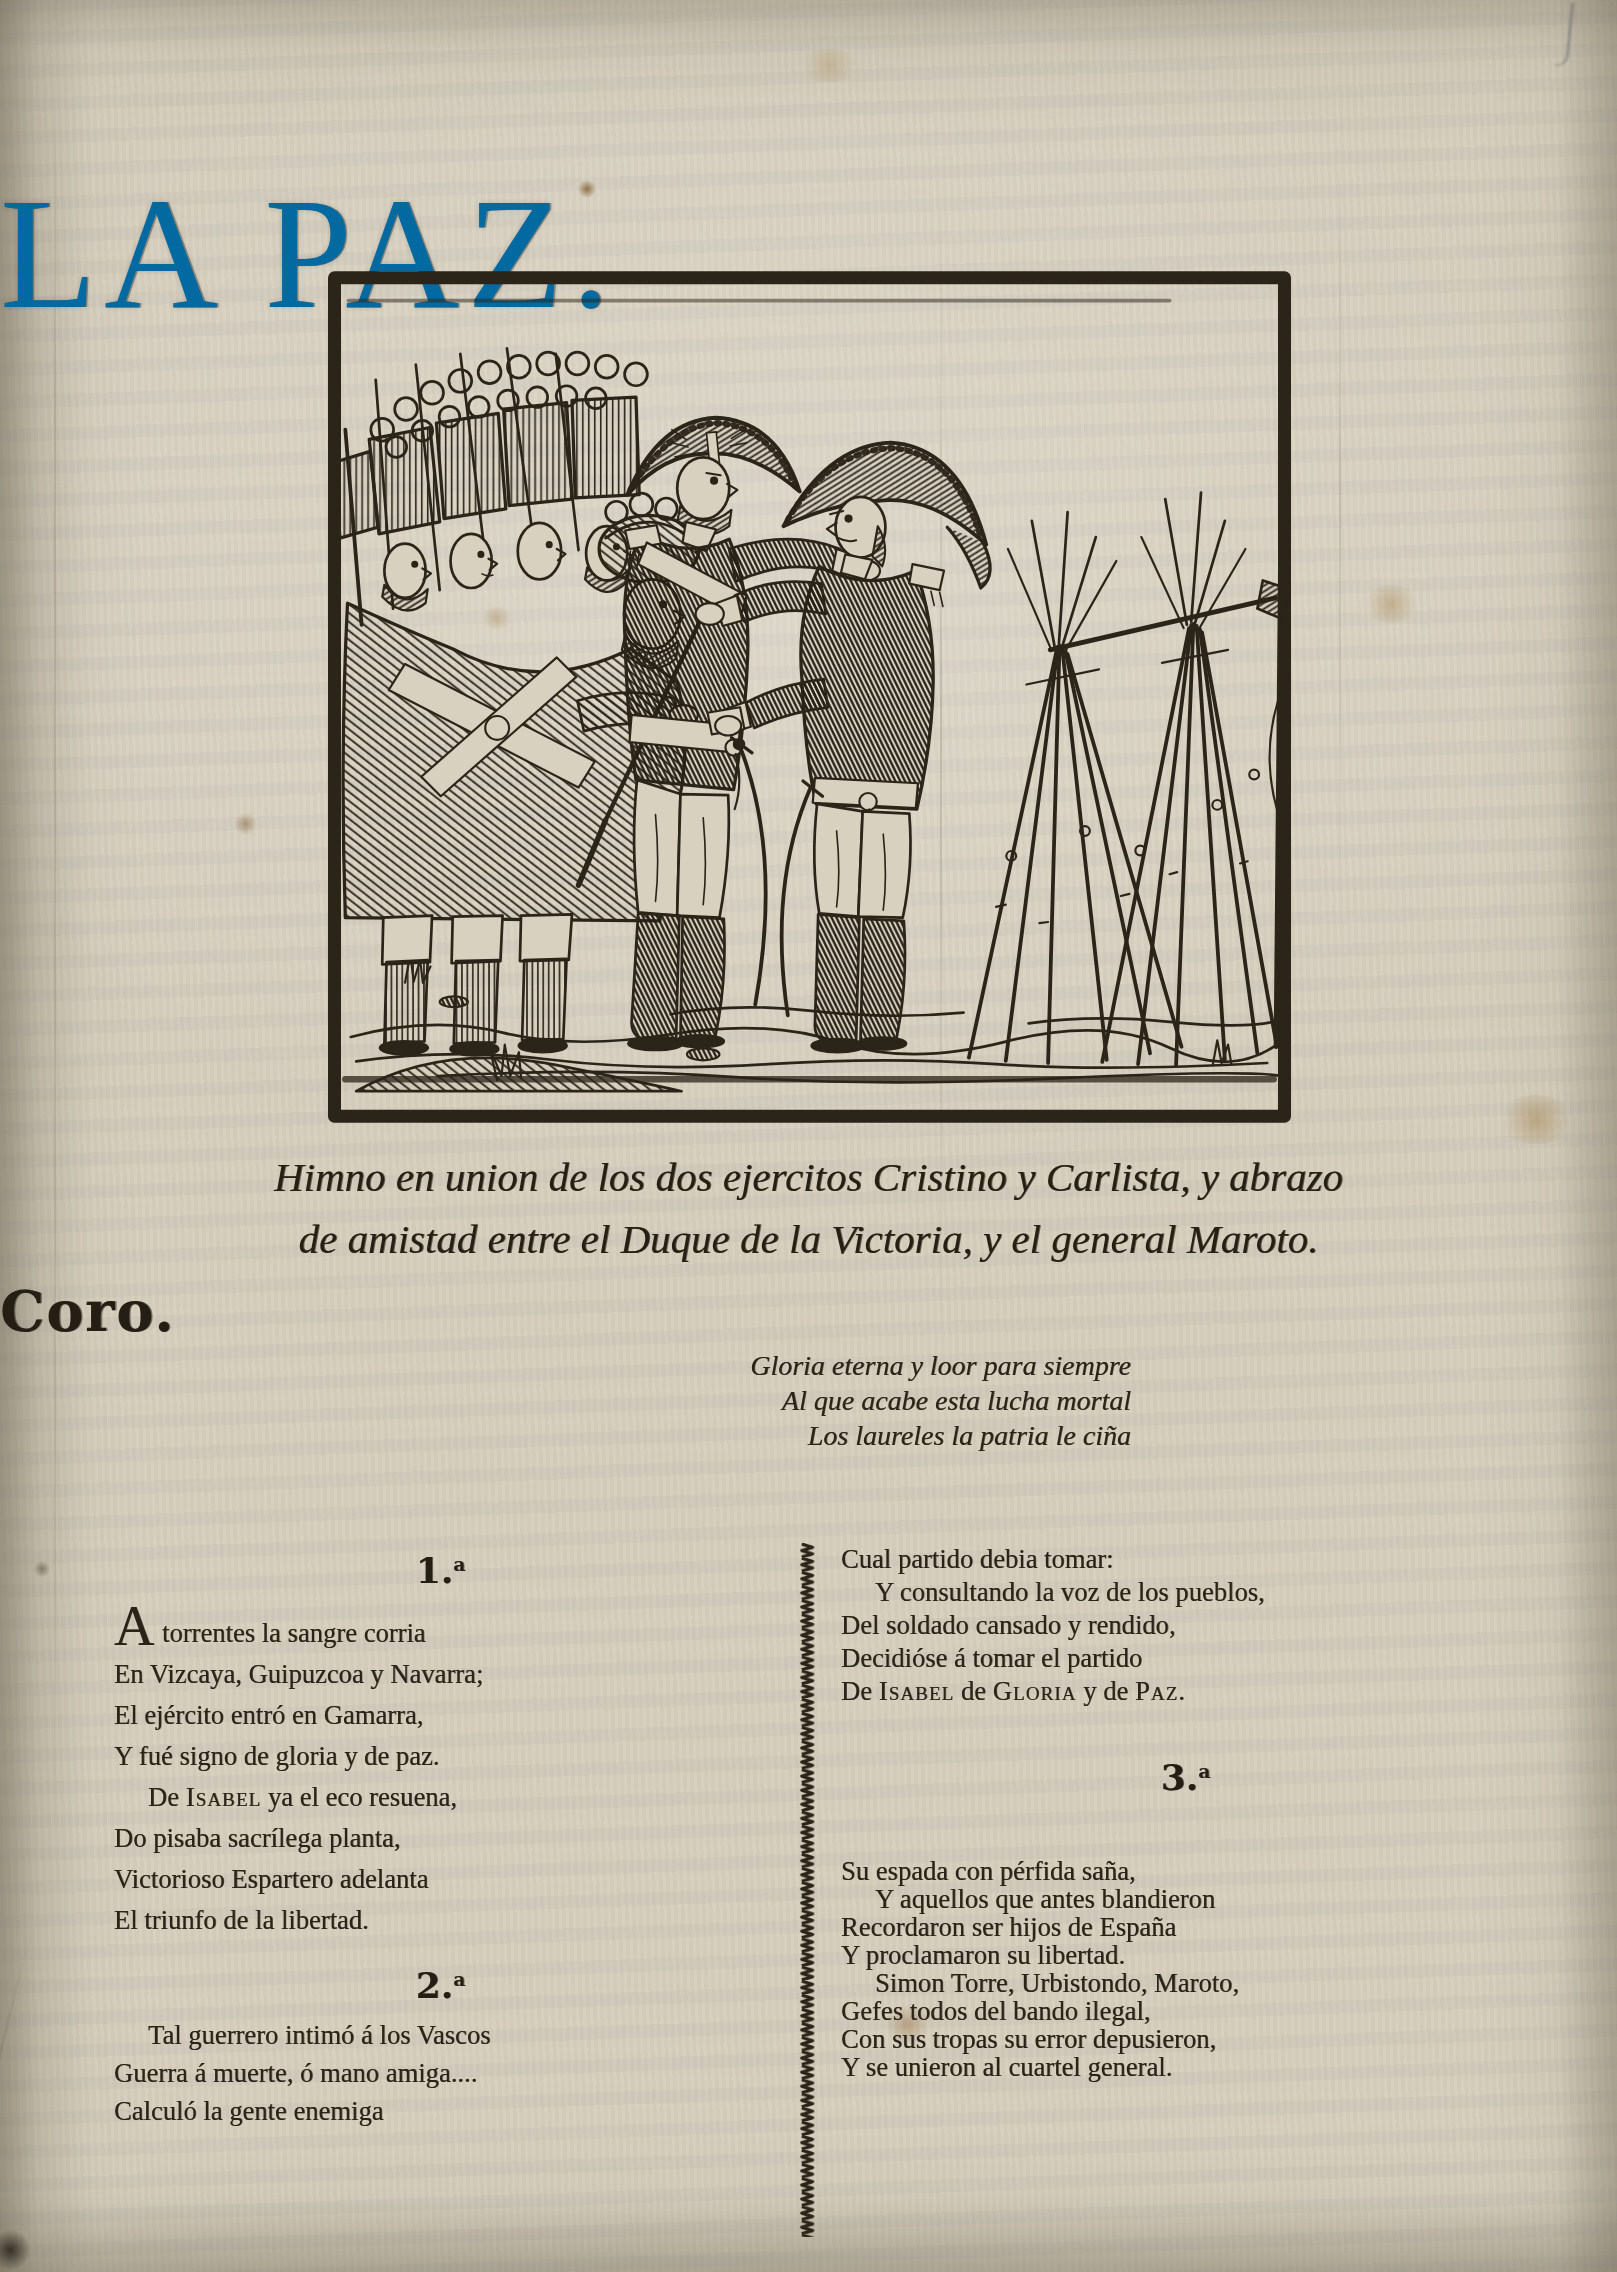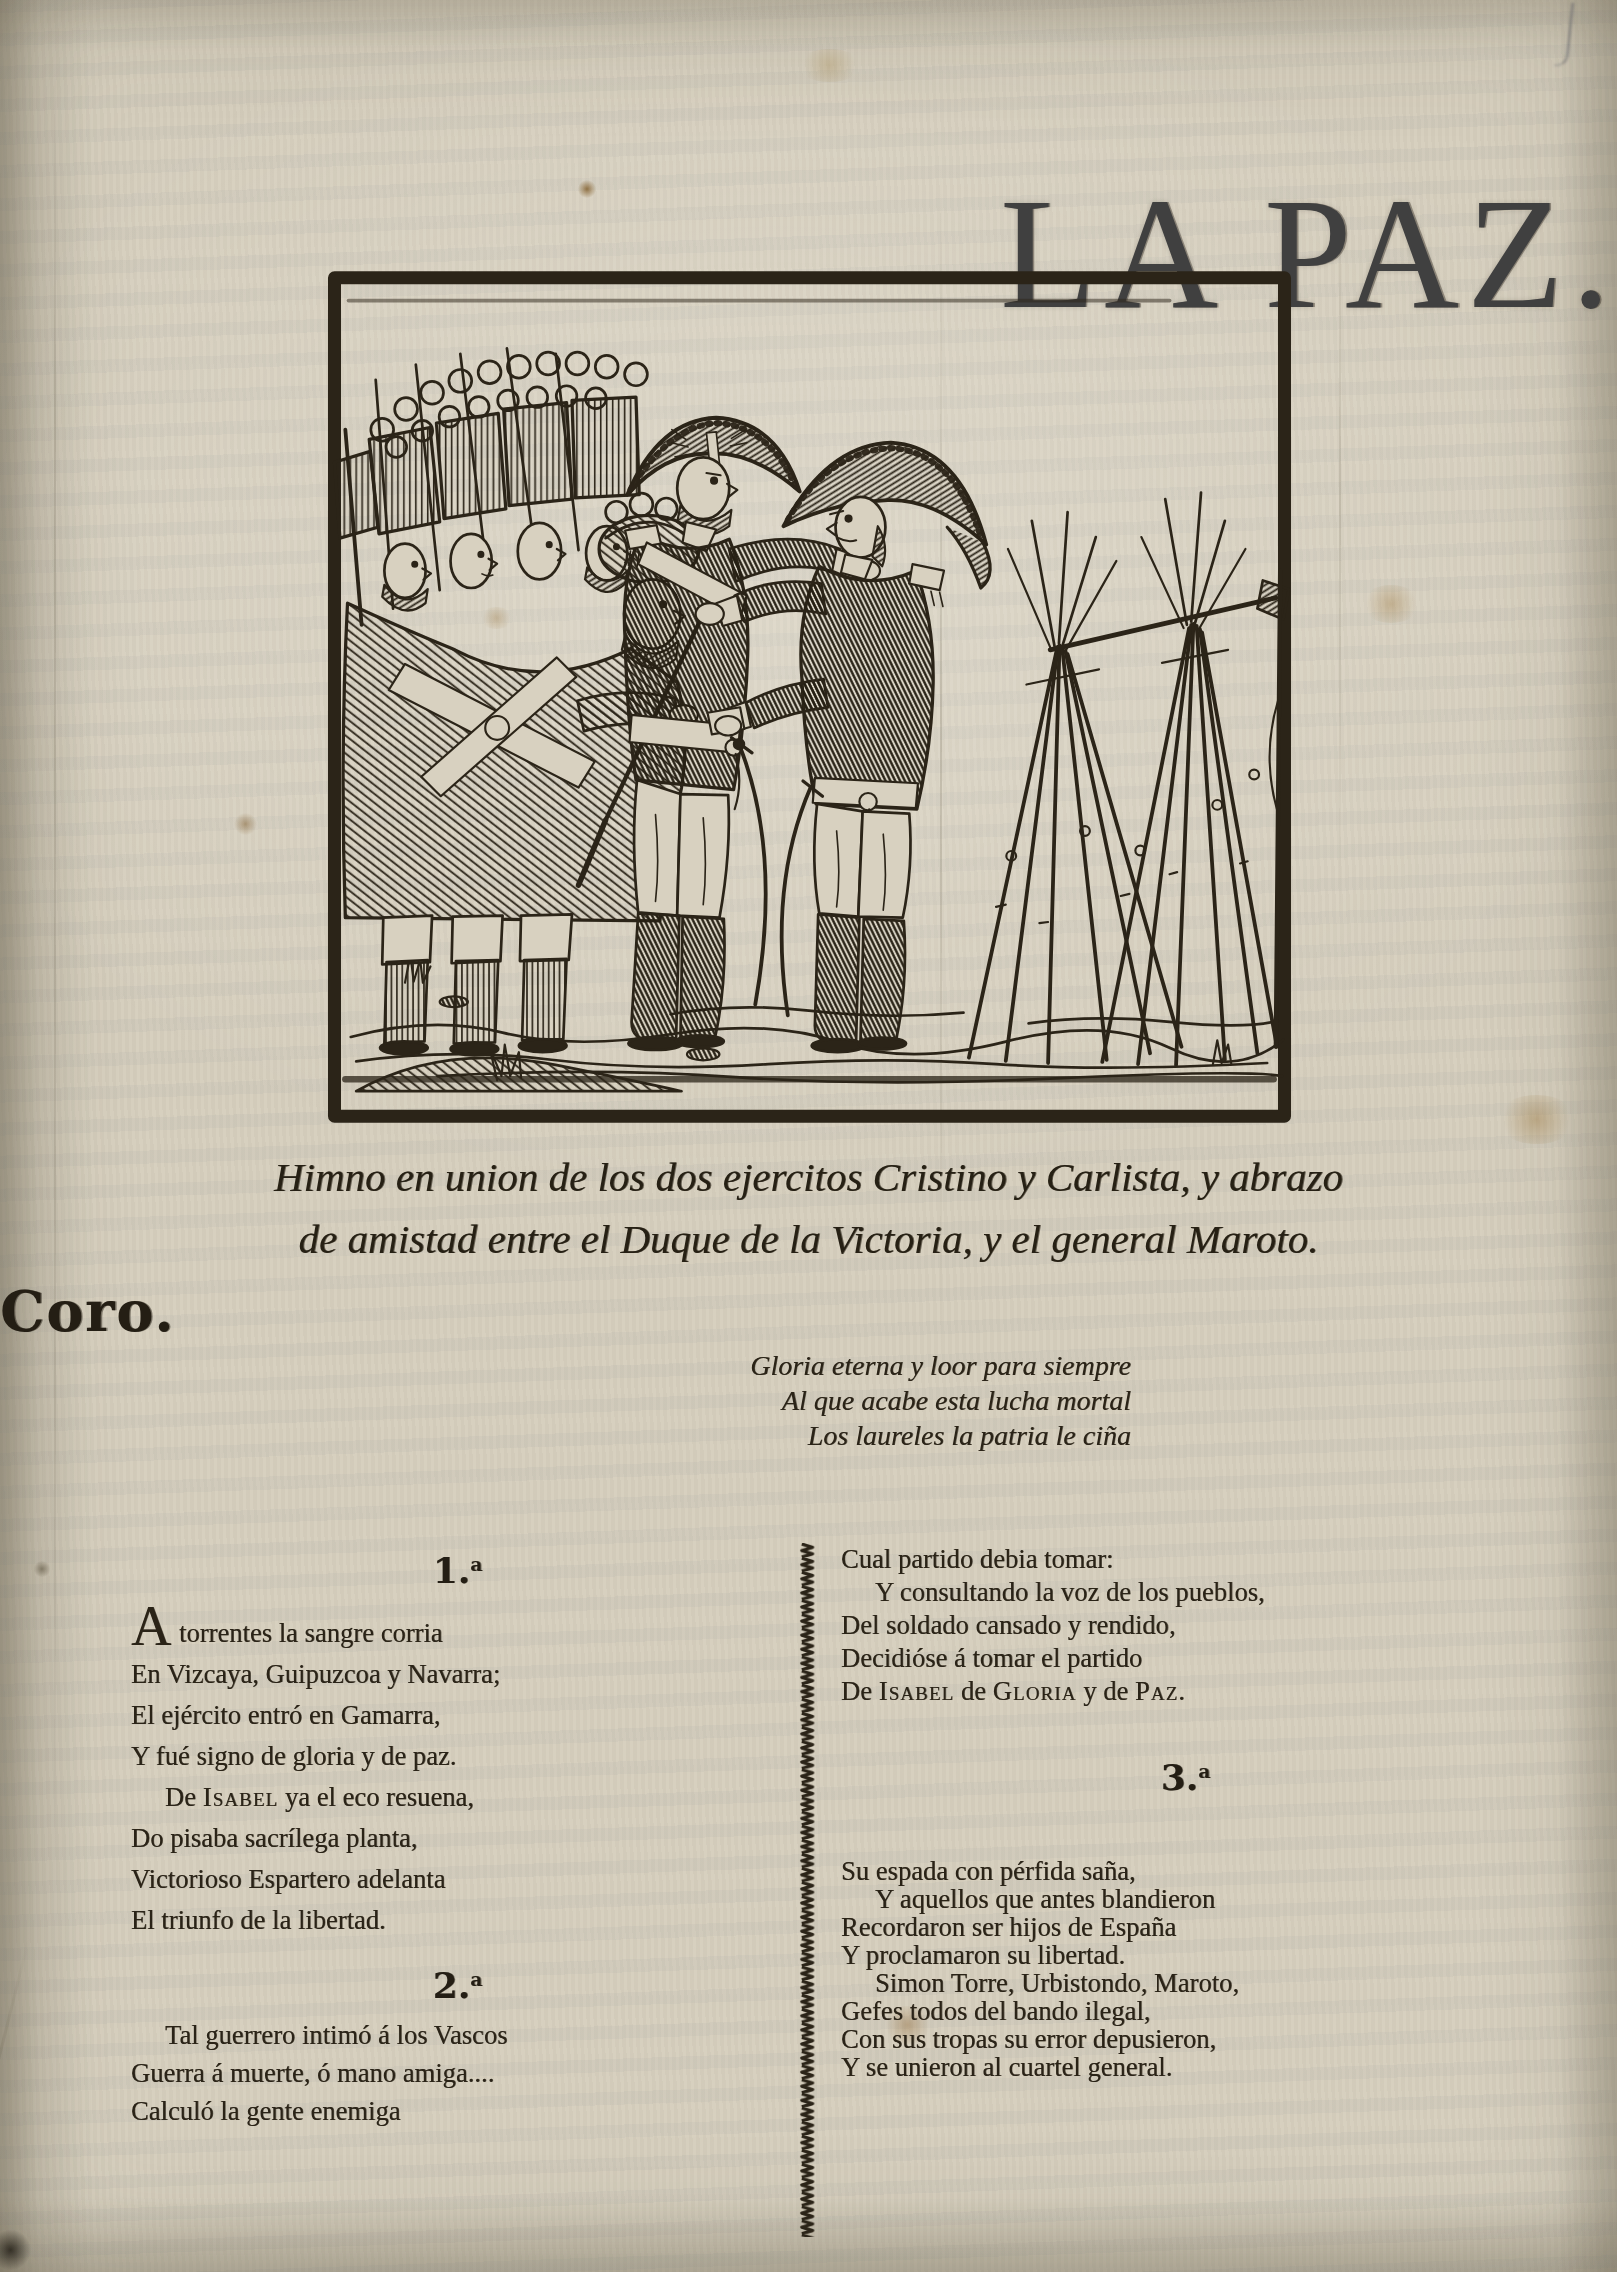--- a/index.html
+++ b/index.html
@@ -13,22 +13,22 @@
       repeating-linear-gradient(88deg, rgba(120,116,98,.05) 0 3.8px, rgba(120,116,98,0) 3.8px 7px),
       linear-gradient(90deg, rgba(72,64,46,.34) 0, rgba(72,64,46,.10) 38px, rgba(72,64,46,0) 92px),
       linear-gradient(270deg, rgba(72,64,46,.22) 0, rgba(72,64,46,0) 60px),
       linear-gradient(0deg, rgba(72,64,46,.20) 0, rgba(72,64,46,0) 76px),
       linear-gradient(180deg, rgba(72,64,46,.12) 0, rgba(72,64,46,0) 49px),
       #d7d0bf;
   }
   .vignette{position:absolute;inset:0;box-shadow:inset 0 0 130px rgba(74,64,42,.26);pointer-events:none;}
 
   .title{
-    position:absolute; top:69px; left:0; width:100%; text-align:right;
-    font-size:158px; line-height:1; font-weight:400; letter-spacing:7.6px; color:#404040;
+    position:absolute; top:69px; left:0; width:100%; text-align:left;
+    font-size:158px; line-height:1; font-weight:400; letter-spacing:7.6px; color:#0369a1;
     text-shadow:1.6px 0 0 rgba(36,30,20,.38), 0 0 4.9px rgba(36,30,20,.18);
   }
 
   .woodcut{position:absolute; left:323px; top:267px; width:973px; height:860px;}
 
   .caption{
     position:absolute; top:1147px; left:81px; width:1455px; text-align:center;
     font-style:italic; font-size:41px; line-height:1.5; color:#262014;
     text-shadow:0.9px 0 0 rgba(38,32,20,.6);
   }
@@ -41,21 +41,21 @@
 
   .chorus{
     position:absolute; top:1348px; left:578px; width:553px;
     font-style:italic; font-size:28px; line-height:35px;
     text-shadow:0.7px 0 0 rgba(38,32,20,.55);
     text-align:right;
   }
   .chorus .indent{padding-left:31px;}
 
   .col{position:absolute; font-size:26.6px;}
-  .col-left{top:1552px; left:131px; width:653px; line-height:41px;}
+  .col-left{top:1552px; left:114px; width:653px; line-height:41px;}
   .col-right{top:1543px; left:841px; width:689px; line-height:33px;}
   .verse-num{
     text-align:center; font-weight:700; font-size:36px; line-height:36px;
     font-family:"DejaVu Serif", serif; color:#241e14; text-shadow:0.9px 0 0 rgba(36,30,20,.5);
   }
   .vn-1{margin-bottom:25px;}
   .vn-2{margin-top:26px; margin-bottom:13px;}
   .vn-3{margin-top:51px; margin-bottom:62px;}
   .verse-2{line-height:38px;}
   .verse-3{line-height:28px;}

